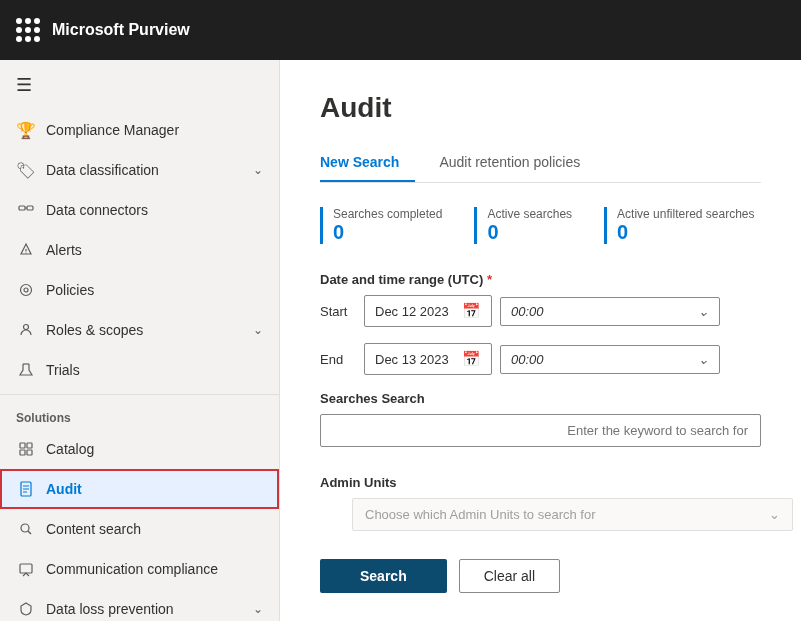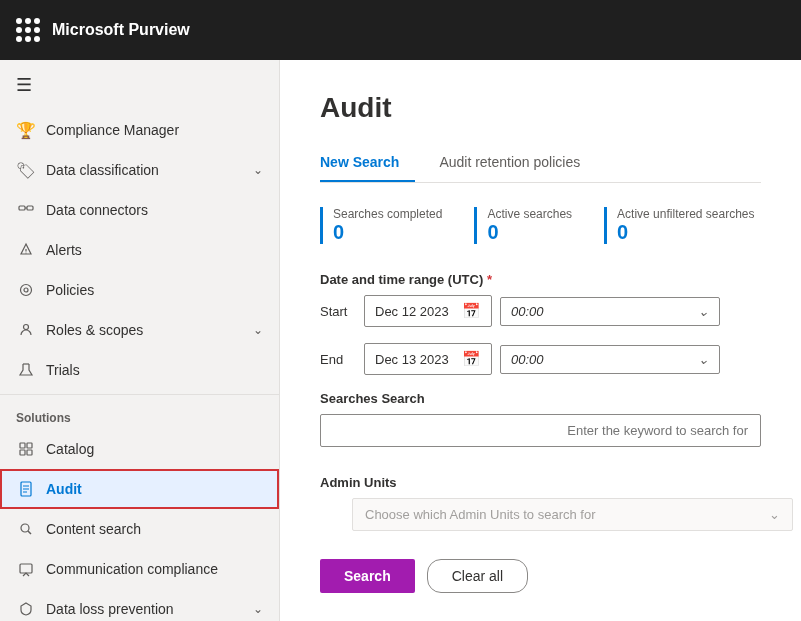--- a/index.html
+++ b/index.html
@@ -238,34 +238,34 @@
       margin-bottom: 28px;
       margin-left: 32px;
     }
 
     
     .button-row {
       display: flex;
       gap: 12px;
     }
     .btn-primary {
-      background: #a21caf;
+      background: #0c4a6e;
       color: white;
       border: none;
       border-radius: 2px;
-      padding: 8px 24px;
+      padding: 8px 40px;
       font-size: 14px;
       cursor: pointer;
       font-weight: 600;
     }
     .btn-secondary {
       background: white;
       color: #323130;
       border: 1px solid #8a8886;
-      border-radius: 14px;
+      border-radius: 2px;
       padding: 8px 24px;
       font-size: 14px;
       cursor: pointer;
     }
   </style>
 </head>
 <body>
 
 <div class="top-bar">
   <div class="top-bar-dots">

